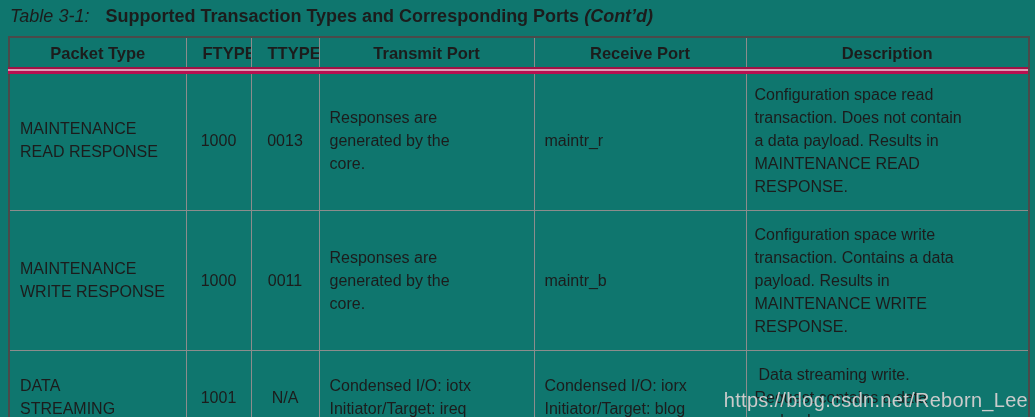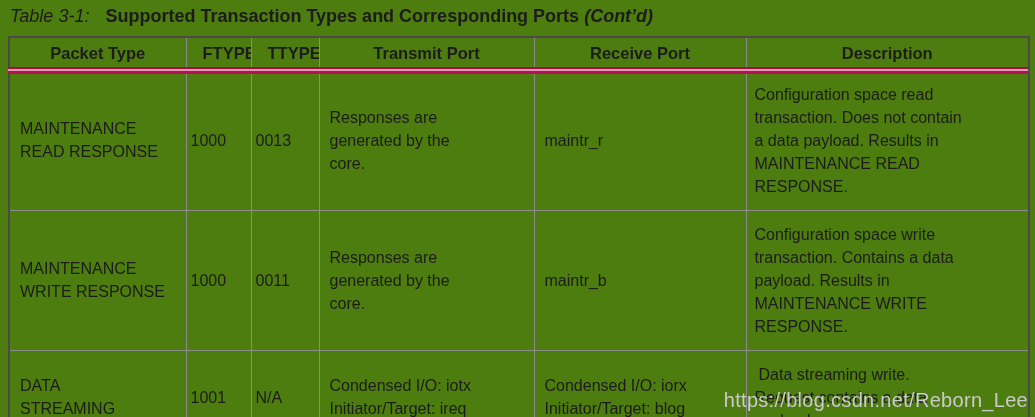--- a/index.html
+++ b/index.html
@@ -1,21 +1,21 @@
 <!DOCTYPE html>
 <html><head>
 <meta charset="utf-8">
 <style>
   * { margin: 0; padding: 0; box-sizing: border-box; }
   html, body { background: #ffffff; }
   .stage {
     position: relative;
     width: 1035px;
     height: 417px;
-    background: #4d7c0f;
+    background: #0f766e;
     font-family: "Liberation Sans", "DejaVu Sans", sans-serif;
     color: #1c1c1c;
     overflow: hidden;
   }
   
   .title-line {
     position: absolute;
     top: 4px;
     left: 10px;
     white-space: nowrap;
@@ -52,21 +52,21 @@
     font-size: 16.5px;
     text-align: center;
     height: 33px;
     padding: 2px 16px;
     border-bottom: none;
   }
   .txn-table td { padding: 4px 10px; }
   .row-1 td { height: 131px; }
   .row-2 td { height: 124px; }
   .row-3 td { height: 82px; }
-  td.center { padding: 4px 4px; }
+  td.center { text-align: center; padding: 4px 4px; }
   td.multiline { white-space: pre-line; }
   td.desc-cell { padding: 12px 8px; }
   td.indent-first { text-indent: 4px; }
 
   
   .red-rule {
     position: absolute;
     left: 8px;
     top: 67px;
     width: 1020px;

